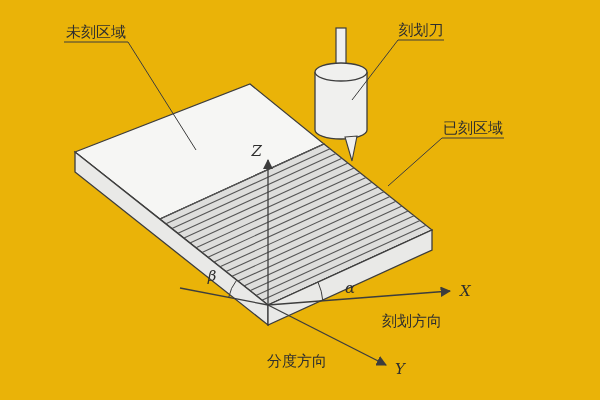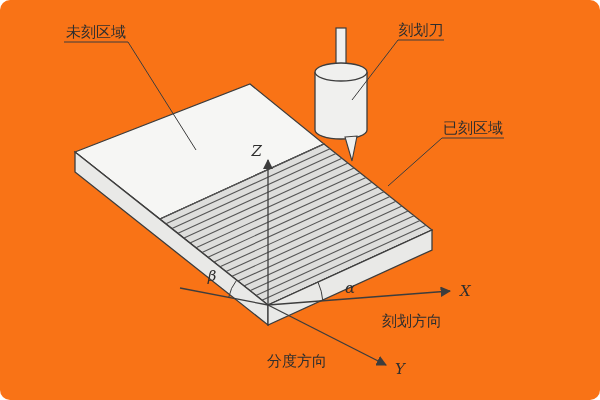--- a/index.html
+++ b/index.html
@@ -1,17 +1,17 @@
 <!DOCTYPE html>
 <html><head>
 <meta charset="utf-8">
 <style>
   html,body{margin:0;padding:0;background:#ffffff;}
-  .stage{position:relative;width:600px;height:400px;background:#f97316;overflow:hidden;
-         font-family:"DejaVu Sans","Liberation Sans",sans-serif;border-radius:10px;}
+  .stage{position:relative;width:600px;height:400px;background:#eab308;overflow:hidden;
+         font-family:"DejaVu Sans","Liberation Sans",sans-serif;}
   svg{display:block;}
   .cjk{font-family:"DejaVu Sans","Liberation Sans",sans-serif;font-size:15px;fill:#2e2e2e;}
   .math{font-family:"DejaVu Serif","Liberation Serif",serif;font-style:italic;font-size:15px;fill:#2e2e2e;}
   .leader{fill:none;stroke:#3d3d3d;stroke-width:1;}
   .axis{fill:none;stroke:#3d3d3d;stroke-width:1.3;}
   .arc{fill:none;stroke:#3d3d3d;stroke-width:1;}
 </style>
 </head>
 <body>
 

